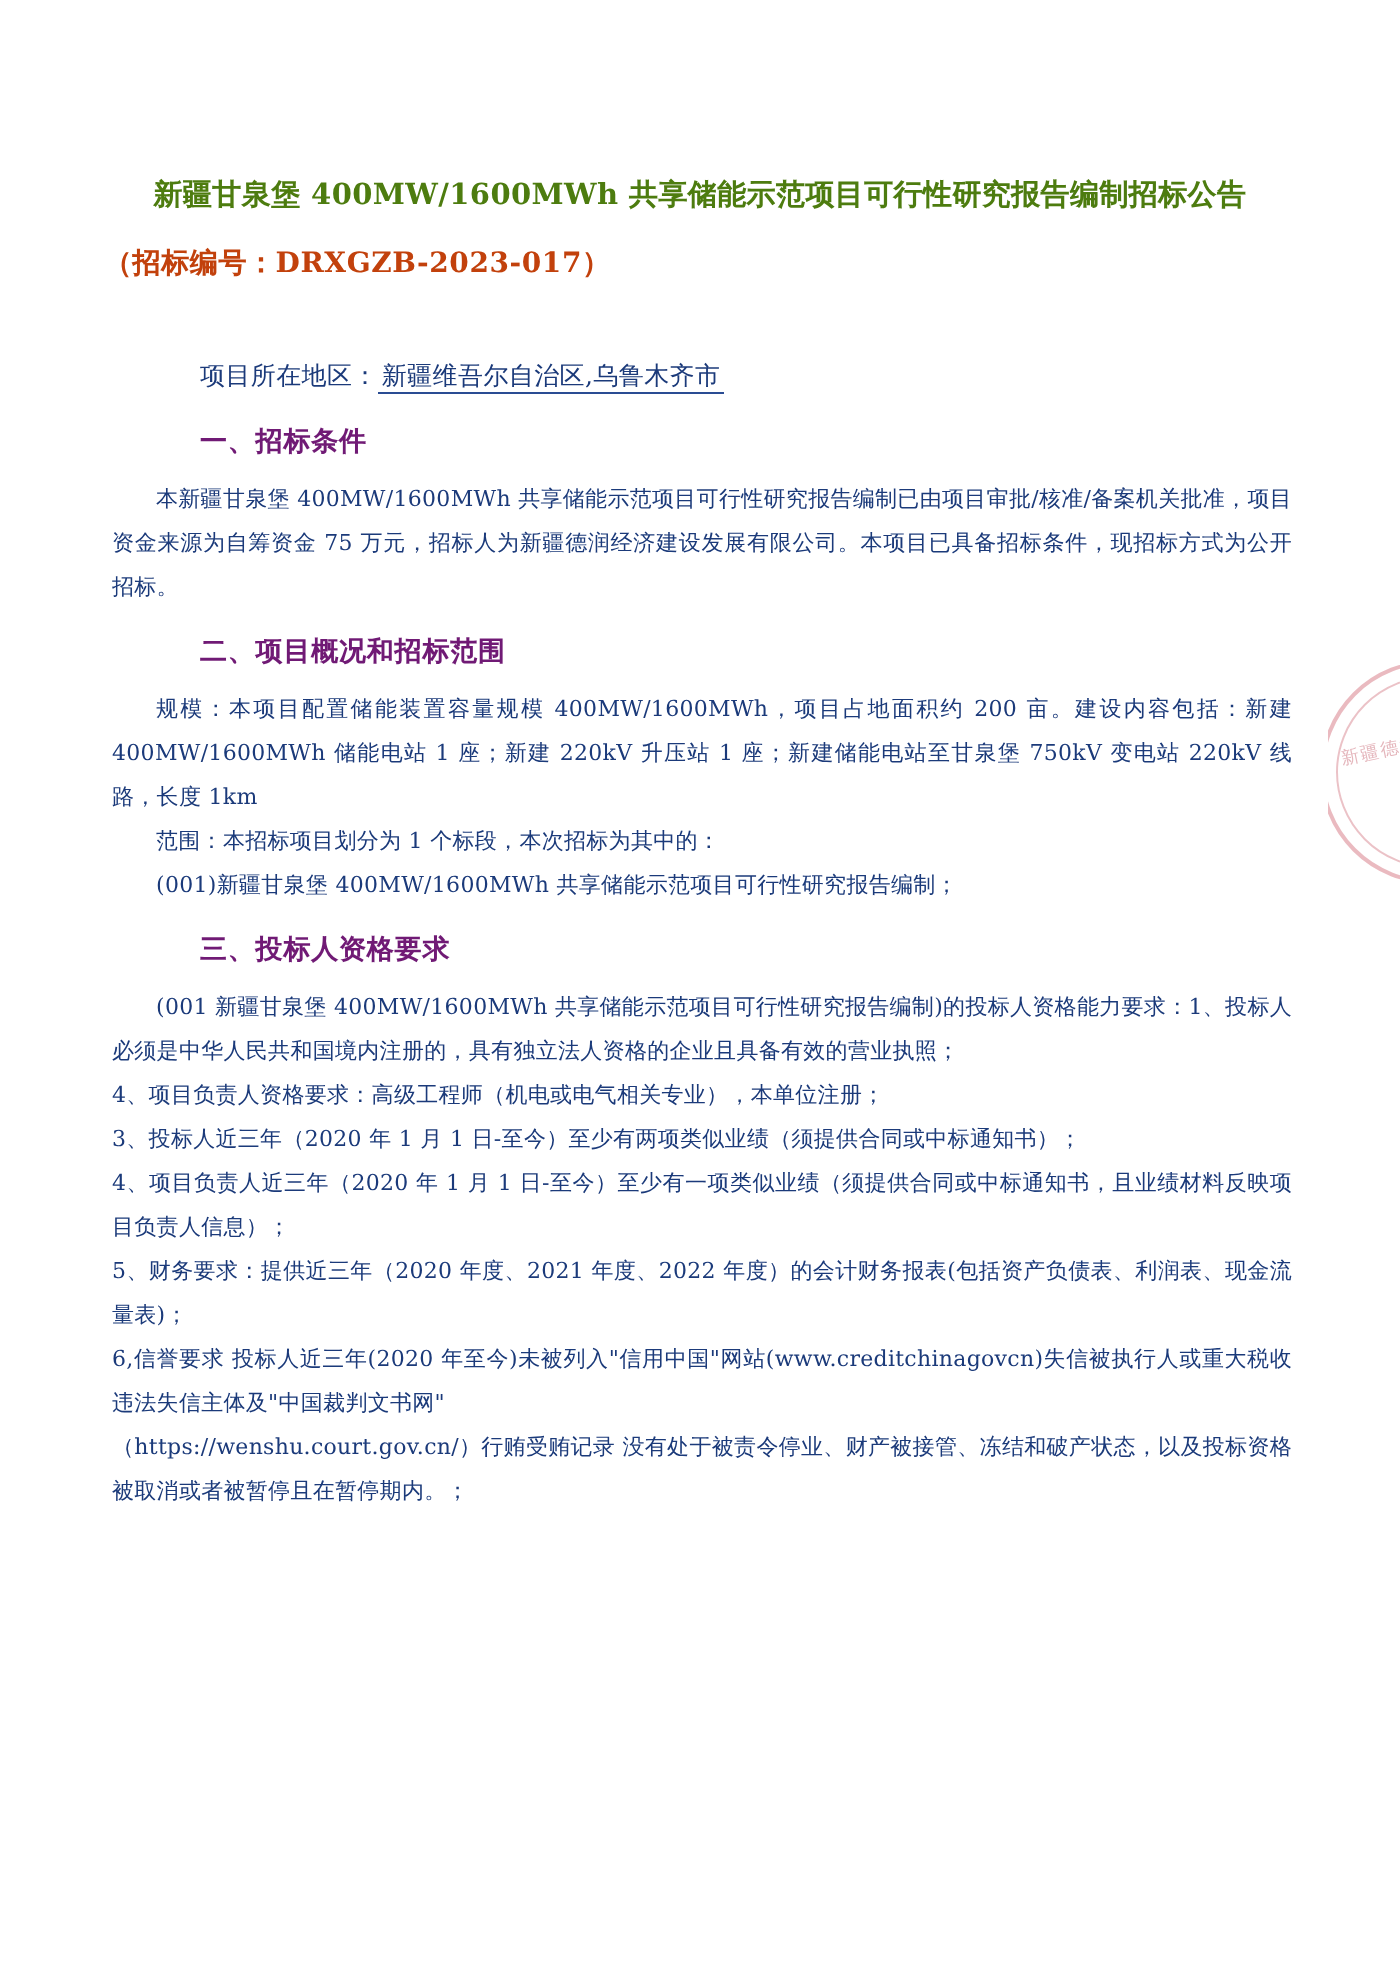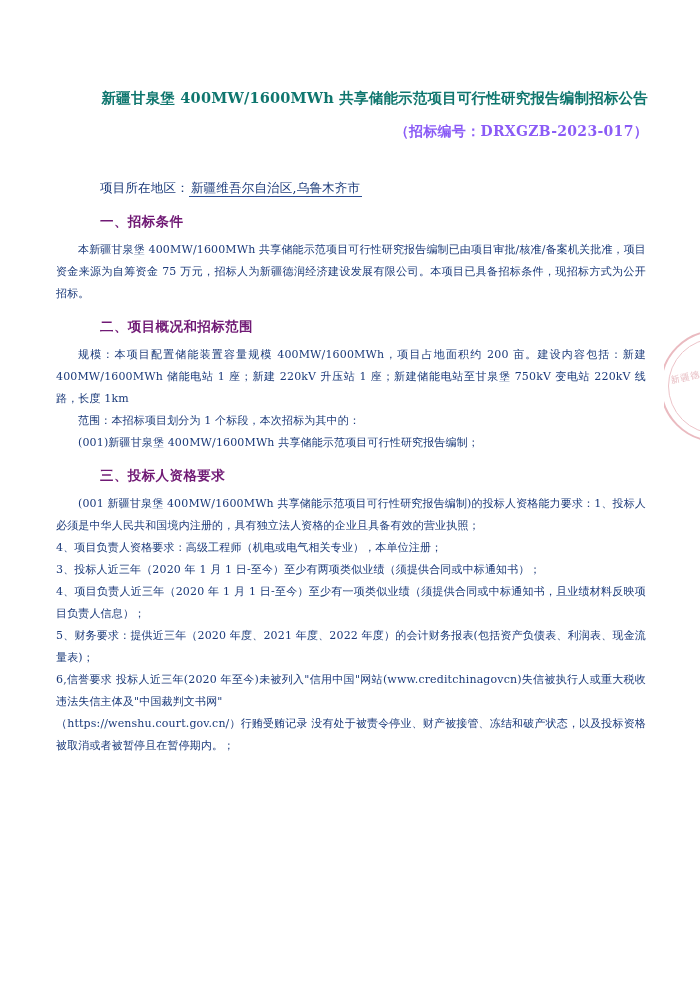--- a/index.html
+++ b/index.html
@@ -14,33 +14,33 @@
     color: #1a2b6b;
     position: relative;
     overflow: hidden;
   }
   .page {
     position: absolute;
     inset: 0;
     padding: 0;
   }
   .doc-title {
-    text-align: right;
+    text-align: center;
     font-size: 14.5px;
     font-weight: bold;
-    color: #0f766e;
+    color: #4d7c0f;
     margin: 86px 52px 0 52px;
     line-height: 1.6;
     letter-spacing: 0.2px;
   }
   .doc-subtitle {
-    text-align: right;
+    text-align: left;
     font-size: 14px;
     font-weight: bold;
-    color: #8b5cf6;
+    color: #c2410c;
     margin: 14px 52px 0 52px;
     letter-spacing: 0.3px;
   }
   .body-wrap {
     margin: 34px 44px 0 44px;
   }
   .region-line {
     font-size: 12.5px;
     color: #1b3a7a;
     margin: 0 0 2px 56px;

